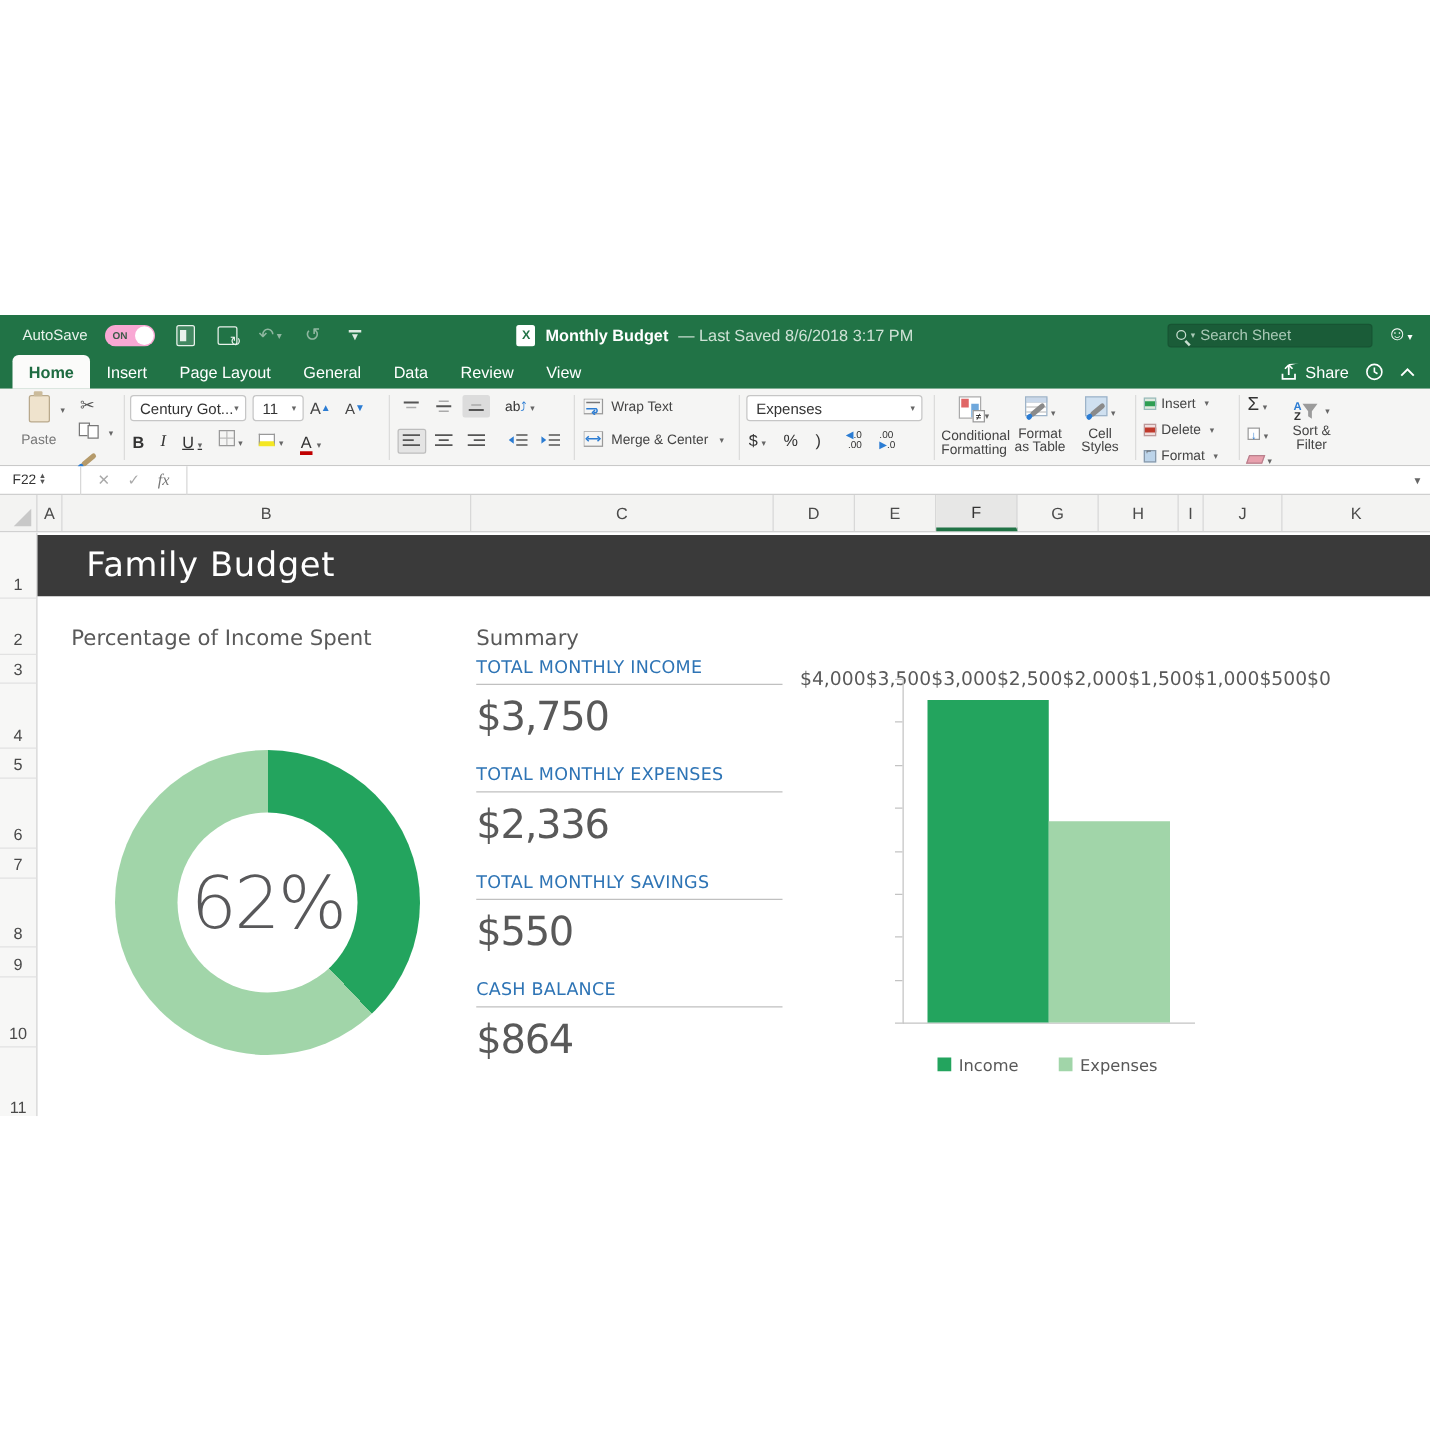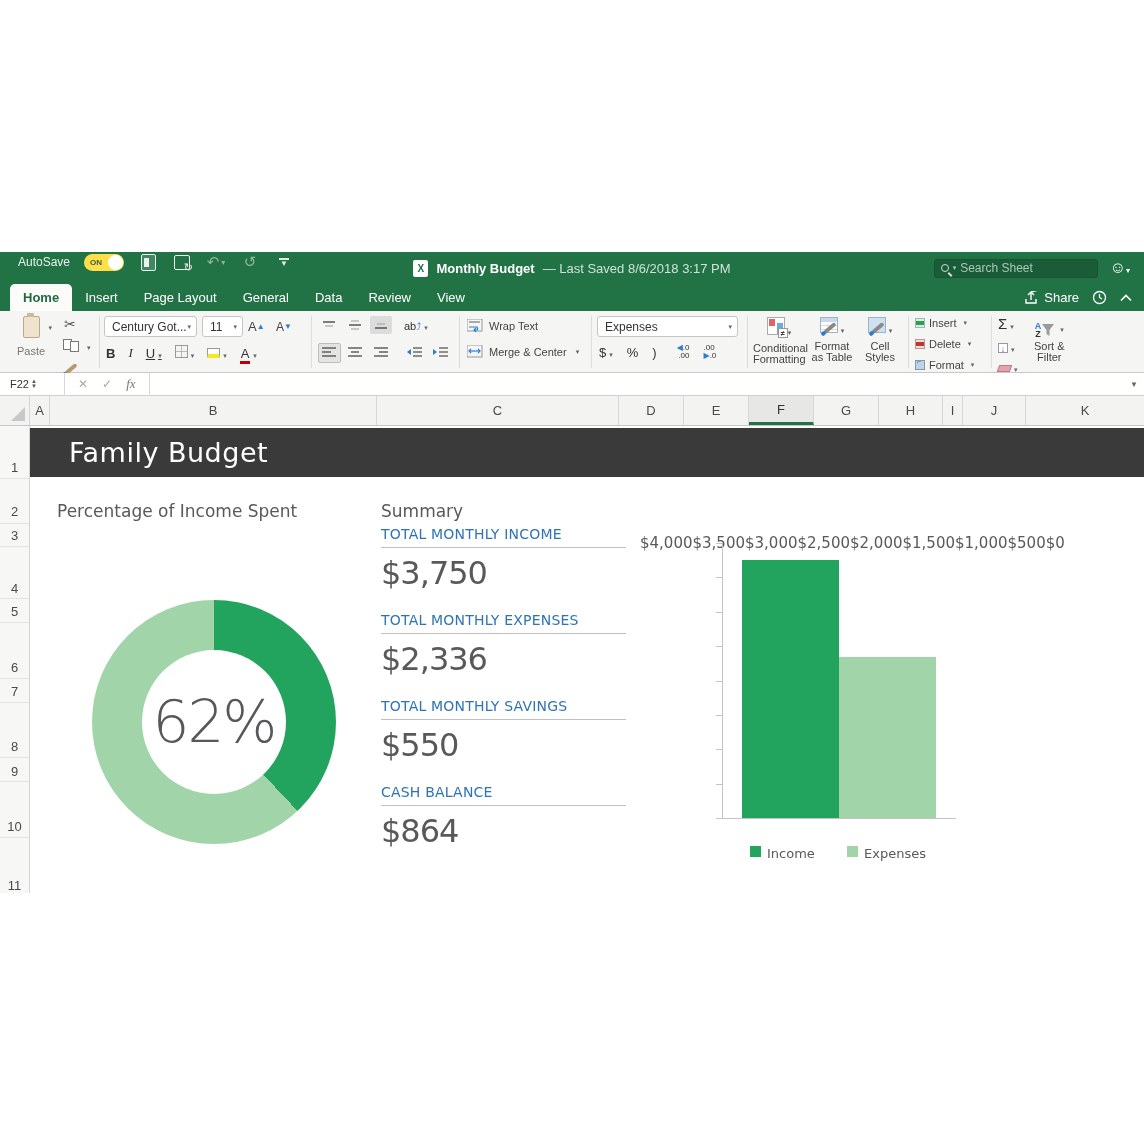--- a/index.html
+++ b/index.html
@@ -1,24 +1,24 @@
 <!DOCTYPE html>
 <html><head>
 <meta charset="utf-8">
 <style>
   * { margin:0; padding:0; box-sizing:border-box; }
   html,body { background:#ffffff; }
   body { width:1144px; height:1144px; font-family:"Liberation Sans", sans-serif; position:relative; overflow:hidden; }
   .app { position:absolute; left:0; top:252px; width:1144px; height:641px; background:#fff; }
 
   
-  .titlebar { position:absolute; left:0; top:0; width:100%; height:32px; background:#217346; display:flex; align-items:flex-start; color:#eaf3ed; }
+  .titlebar { position:absolute; left:0; top:0; width:100%; height:32px; background:#217346; display:flex; align-items:center; color:#eaf3ed; }
   .tb-left { display:flex; align-items:center; gap:14px; padding-left:18px; }
   .autosave-lbl { font-size:12px; color:#e9f2ec; }
-  .toggle { width:40px; height:17px; background:#fde047; border-radius:9px; position:relative; display:flex; align-items:center; }
+  .toggle { width:40px; height:17px; background:#f9a8d4; border-radius:9px; position:relative; display:flex; align-items:center; }
   .toggle .on { font-size:8px; font-weight:bold; color:#3d5a49; margin-left:6px; }
   .toggle .knob { position:absolute; right:1px; top:1px; width:15px; height:15px; background:#fff; border-radius:50%; }
   .tb-icon { width:20px; height:20px; display:flex; align-items:center; justify-content:center; font-size:15px; color:#ddebe2; }
   .tb-icon.dim { color:#8fb7a0; }
   .doc-sheet { width:15px; height:17px; border:1.5px solid #e9f2ec; border-radius:2px; position:relative; background:rgba(255,255,255,.15); }
   .doc-sheet:after { content:""; position:absolute; left:2px; top:3px; width:5px; height:9px; background:#e9f2ec; }
   .sync-sheet { width:16px; height:15px; border:1.5px solid #e9f2ec; border-radius:2px; position:relative; }
   .sync-sheet:after { content:"↻"; position:absolute; right:-4px; bottom:-5px; font-size:11px; color:#e9f2ec; background:transparent; }
   .mini-caret { font-size:8px; margin-left:2px; }
   .tb-center { position:absolute; left:0; right:0; top:0; height:32px; display:flex; align-items:center; justify-content:center; gap:8px; pointer-events:none; }

